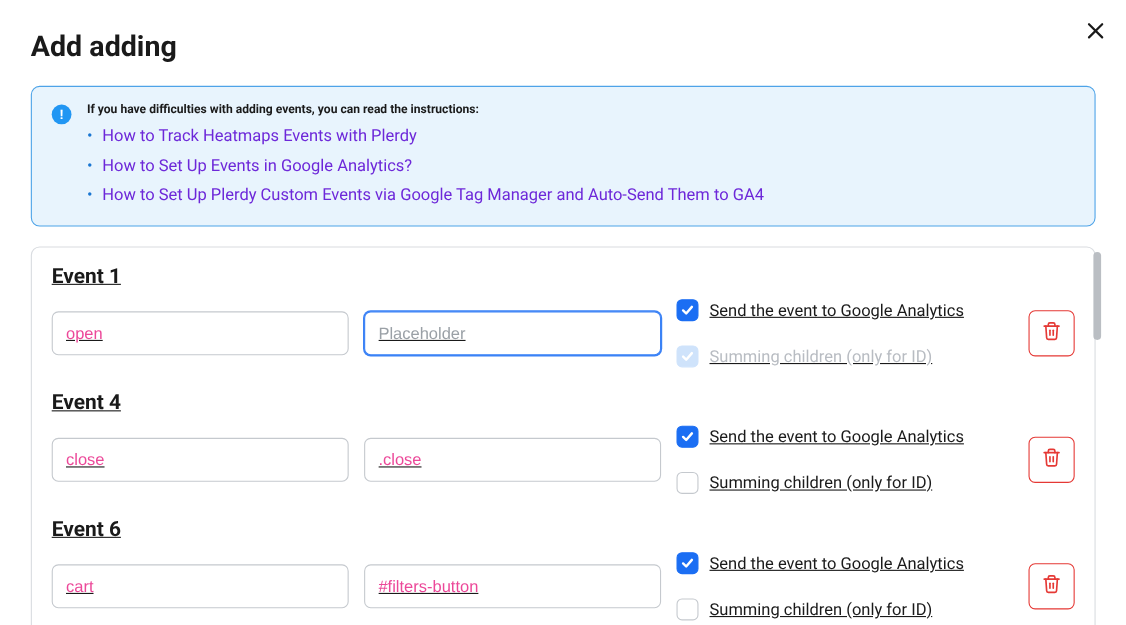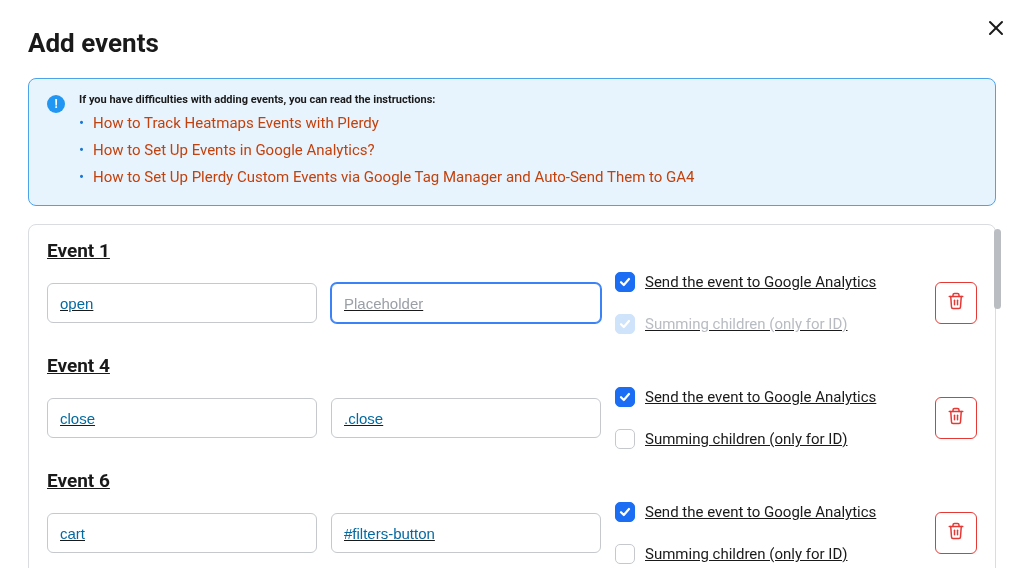--- a/index.html
+++ b/index.html
@@ -71,21 +71,21 @@
       line-height: 1.8;
       position: relative;
     }
     .info-list li::before {
       content: "•";
       position: absolute;
       left: -14px;
       color: #1976d2;
     }
     .info-list a {
-      color: #c2410c;
+      color: #6d28d9;
       text-decoration: none;
       cursor: pointer;
     }
     .events-container {
       border: 1px solid #d9dce0;
       border-radius: 8px;
       padding: 14px 18px 0 18px;
       position: relative;
       text-decoration: underline;
     }
@@ -110,21 +110,21 @@
       display: flex;
       gap: 14px;
       align-items: center;
     }
     .text-input {
       height: 40px;
       border: 1px solid #c5c9ce;
       border-radius: 6px;
       padding: 0 12px;
       font-size: 15px;
-      color: #0369a1;
+      color: #ec4899;
       outline: none;
       background: #fff;
     }
     .text-input.focused {
       border: 1px solid #3b82f6;
       box-shadow: 0 0 0 1px #3b82f6;
     }
     .text-input::placeholder { color: #9aa0a6; }
     .input-one { width: 270px; }
     .input-two { width: 270px; }
@@ -187,21 +187,21 @@
 
 <div class="modal">
 
   <div class="close-btn">
     <svg viewBox="0 0 16 16" fill="none" stroke="#1a1a1a" stroke-width="2" stroke-linecap="round">
         <line x1="2" y1="2" x2="14" y2="14"></line>
         <line x1="14" y1="2" x2="2" y2="14"></line>
       </svg>
   </div>
 
-  <h1 class="modal-title">Add events</h1>
+  <h1 class="modal-title">Add adding</h1>
 
   <div class="info-box">
     <div class="info-icon">!</div>
     <div class="info-content">
       <div class="info-title">If you have difficulties with adding events, you can read the instructions:</div>
       <ul class="info-list">
         <li><a>How to Track Heatmaps Events with Plerdy</a></li>
         <li><a>How to Set Up Events in Google Analytics?</a></li>
         <li><a>How to Set Up Plerdy Custom Events via Google Tag Manager and Auto-Send Them to GA4</a></li>
       </ul>

